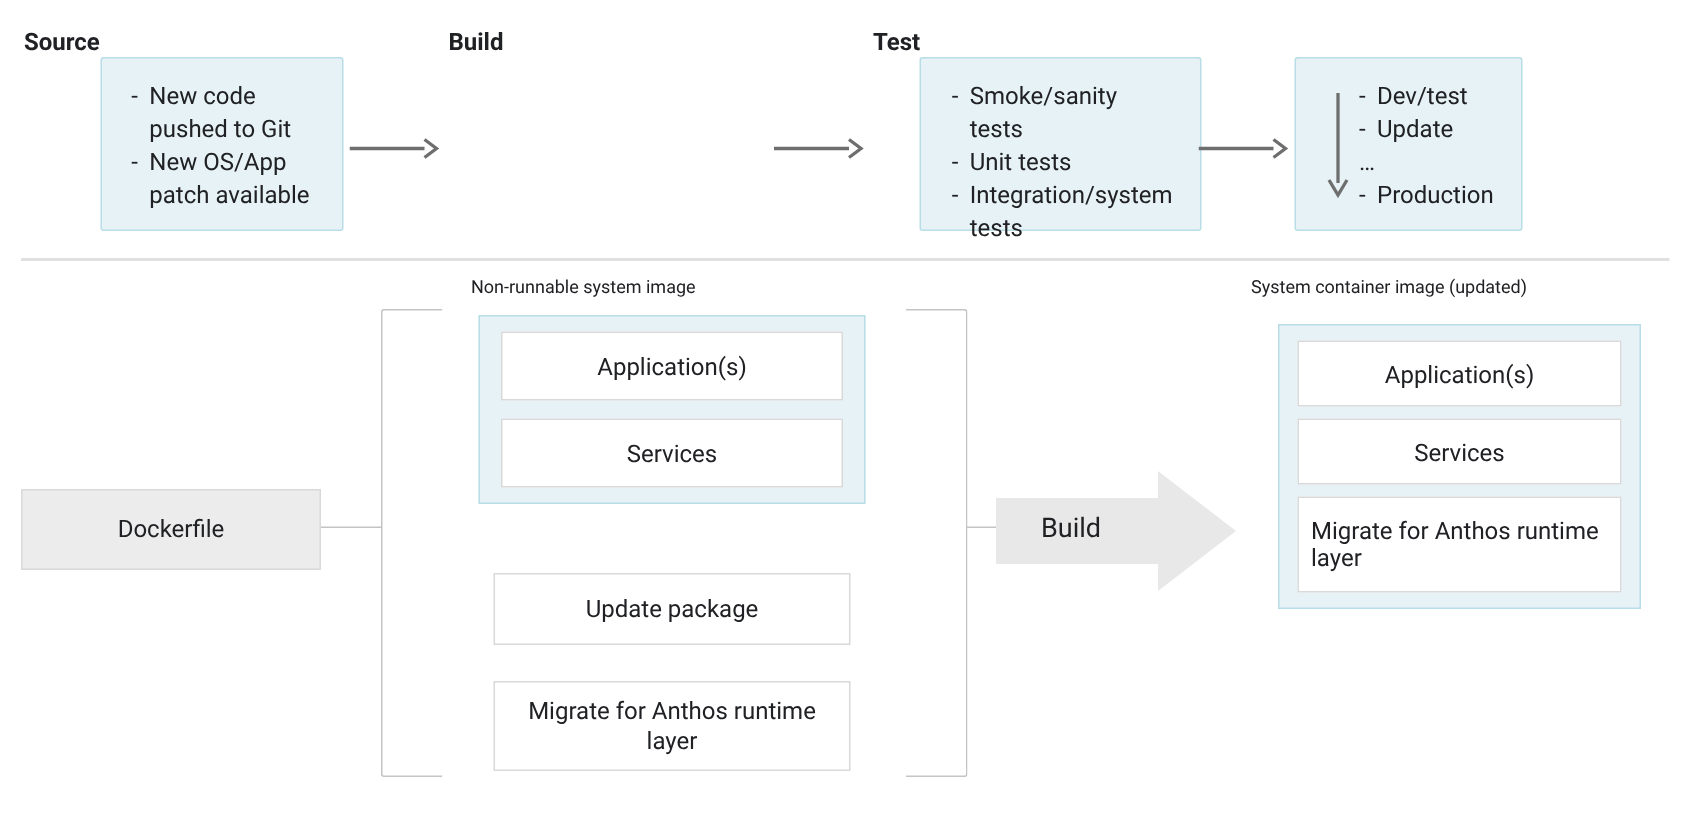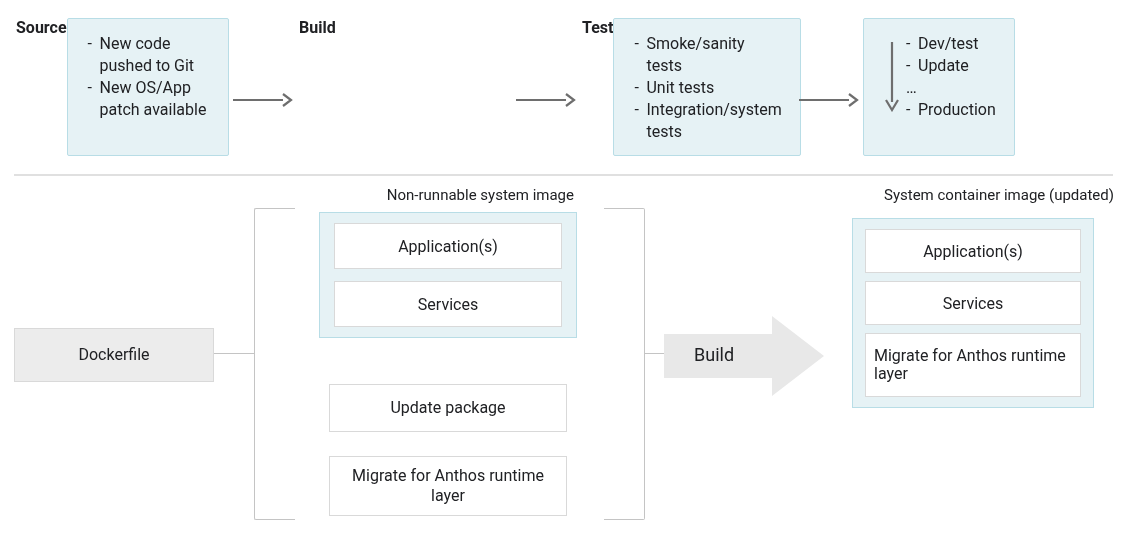--- a/index.html
+++ b/index.html
@@ -38,21 +38,22 @@
     font-weight: 700;
     font-size: 16px;
     margin: 0 0 6px 2px;
   }
   .stage-box {
     border: 1px solid var(--blue-border);
     background: var(--blue-bg);
     border-radius: 2px;
     padding: 14px 18px 14px 20px;
     box-sizing: border-box;
-    height: 138px;
+    height: 116px;
+    margin-top: 20px;
   }
   .stage-box.yellow {
     border-color: var(--yellow-border);
     background: var(--yellow-bg);
   }
   .stage-box ul {
     list-style: none;
     margin: 0;
     padding: 0;
   }
@@ -138,22 +139,22 @@
     height: 44px;
     display: flex;
     align-items: center;
     justify-content: center;
   }
   .container-box.updated .inner {
     height: 42px;
   }
   .caption {
     position: absolute;
-    font-size: 15px;
-    text-align: right;
+    font-size: 12px;
+    text-align: left;
     width: 260px;
   }
   
   .bracket {
     position: absolute;
     border: 1px solid #c4c4c4;
     border-right: none;
     border-radius: 2px 0 0 2px;
   }
   .bracket.right {

